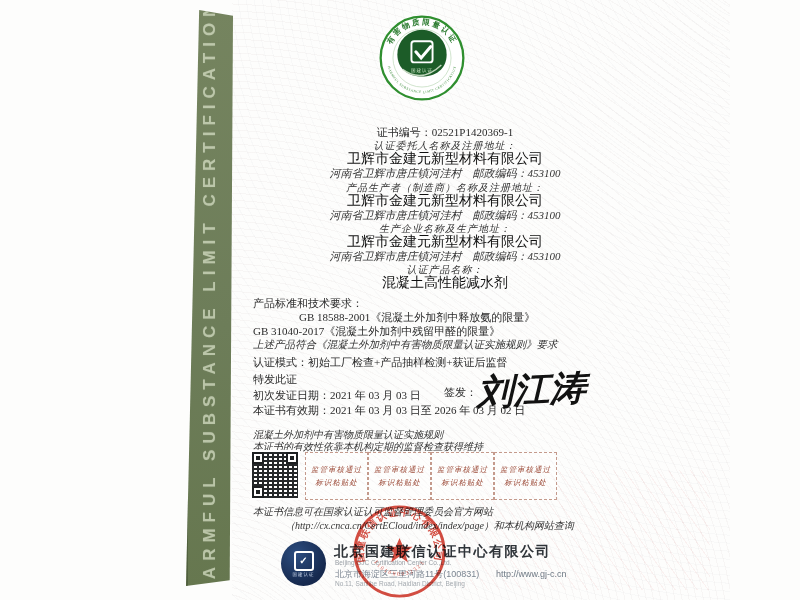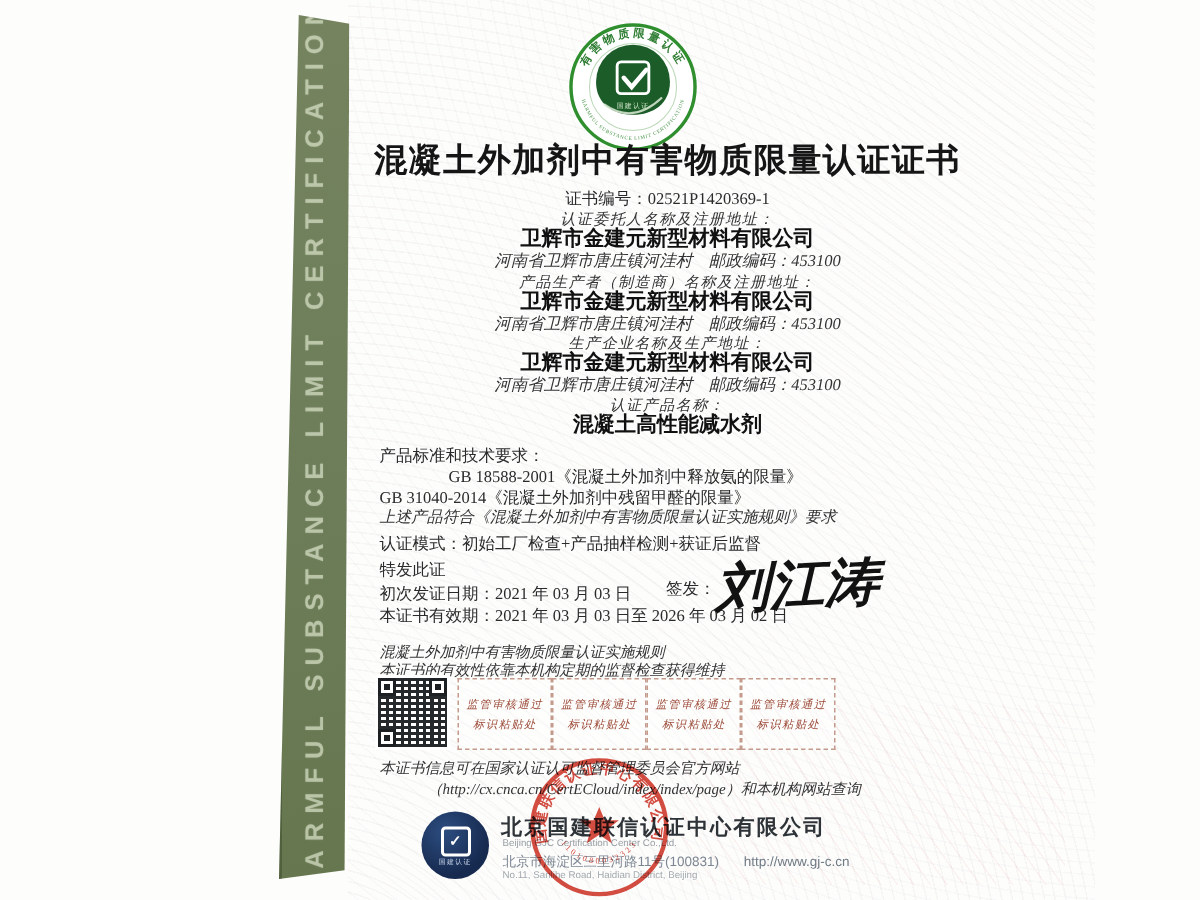--- a/index.html
+++ b/index.html
@@ -18,21 +18,21 @@
     clip-path:polygon(28% 0%,100% 1%,93% 99%,0% 100%);
     box-shadow:inset 2px 0 0 rgba(40,55,30,.35);}
   .band-text{position:absolute;left:50%;top:50%;transform:translate(-50%,-50%) rotate(180deg);
     writing-mode:vertical-rl;white-space:nowrap;
     font-family:"Liberation Sans","DejaVu Sans",sans-serif;font-weight:700;font-size:17px;
     letter-spacing:6px;color:rgba(214,224,196,.62);text-shadow:0 0 1px rgba(255,255,255,.25);}
   
   .ln{position:absolute;white-space:nowrap;color:#2a2a2a;}
   .c{left:240px;width:410px;text-align:center;}
   .kai{font-style:italic;color:#333;}
-  .bold{font-weight:700;color:#101010;}
+  .bold{font-weight:400;color:#101010;}
   .small{font-size:10px;}
   
   .badge{position:absolute;left:378px;top:14px;width:88px;height:88px;}
   
   .title{top:92px;font-size:22px;font-weight:800;letter-spacing:1px;color:#151515;}
   
   .boxrow{position:absolute;left:305px;top:452px;display:flex;}
   .supbox{width:61px;height:46px;border:1px dashed #c49a8c;display:flex;flex-direction:column;
     justify-content:center;align-items:center;gap:3px;background:rgba(255,255,255,.4);}
   .supbox span{font-size:7.5px;color:#9c4a38;letter-spacing:1px;font-style:italic;}
@@ -86,41 +86,40 @@
     <text font-size="3.9" fill="#3f8f3f" letter-spacing="0.6">
       <textPath href="#arcBot" startOffset="50%" text-anchor="middle">HARMFUL SUBSTANCE LIMIT CERTIFICATION</textPath>
     </text>
     <path d="M22,46 a28,28 0 0,1 56,0 c0,17 -13,25 -28,25 c-15,0 -28,-8 -28,-25 z" fill="#1c5c28"></path>
     <rect x="38" y="31" width="24" height="24" rx="3" fill="none" stroke="#ffffff" stroke-width="2.2"></rect>
     <path d="M43,43 l6,7 l11,-13" stroke="#ffffff" stroke-width="3.4" fill="none" stroke-linecap="round"></path>
     <path d="M28,63 q22,16 44,-5" stroke="#dcead6" stroke-width="1.6" fill="none" opacity=".85"></path>
     <text x="50" y="66" font-size="5.2" fill="#cfe6c8" text-anchor="middle" letter-spacing="1">国建认证</text>
   </svg>
 
-  <div class="ln c title">混凝土外加剂中有害物质限量认证证书</div>
   <div class="ln c" style="top:125px;font-size:11px;">证书编号：02521P1420369-1</div>
 
   <div class="ln c kai small" style="top:139px;letter-spacing:1px;">认证委托人名称及注册地址：</div>
   <div class="ln c bold" style="top:150px;font-size:14px;">卫辉市金建元新型材料有限公司</div>
   <div class="ln c kai" style="top:166px;font-size:11px;">河南省卫辉市唐庄镇河洼村　邮政编码：453100</div>
 
   <div class="ln c kai small" style="top:181px;letter-spacing:1px;">产品生产者（制造商）名称及注册地址：</div>
   <div class="ln c bold" style="top:192px;font-size:14px;">卫辉市金建元新型材料有限公司</div>
   <div class="ln c kai" style="top:208px;font-size:11px;">河南省卫辉市唐庄镇河洼村　邮政编码：453100</div>
 
   <div class="ln c kai small" style="top:222px;letter-spacing:1px;">生产企业名称及生产地址：</div>
   <div class="ln c bold" style="top:233px;font-size:14px;">卫辉市金建元新型材料有限公司</div>
   <div class="ln c kai" style="top:249px;font-size:11px;">河南省卫辉市唐庄镇河洼村　邮政编码：453100</div>
 
   <div class="ln c kai small" style="top:263px;letter-spacing:1px;">认证产品名称：</div>
   <div class="ln c bold" style="top:274px;font-size:14px;">混凝土高性能减水剂</div>
 
   <div class="ln" style="left:253px;top:296px;font-size:11px;">产品标准和技术要求：</div>
   <div class="ln" style="left:253px;top:310px;font-size:11px;margin-left:46px;">GB 18588-2001《混凝土外加剂中释放氨的限量》</div>
-  <div class="ln" style="left:253px;top:324px;font-size:11px;">GB 31040-2014《混凝土外加剂中残留甲醛的限量》</div>
+  <div class="ln" style="left:253px;top:324px;font-size:11px;">GB 31040-2017《混凝土外加剂中残留甲醛的限量》</div>
   <div class="ln kai" style="left:253px;top:338px;font-size:10.5px;">上述产品符合《混凝土外加剂中有害物质限量认证实施规则》要求</div>
   <div class="ln" style="left:253px;top:355px;font-size:11px;">认证模式：初始工厂检查+产品抽样检测+获证后监督</div>
   <div class="ln" style="left:253px;top:372px;font-size:11px;">特发此证</div>
   <div class="ln" style="left:253px;top:388px;font-size:11px;">初次发证日期：2021 年 03 月 03 日</div>
   <div class="ln" style="left:444px;top:385px;font-size:11px;">签发：</div>
   <div class="ln" style="left:253px;top:403px;font-size:11px;">本证书有效期：2021 年 03 月 03 日至 2026 年 03 月 02 日</div>
 
   <svg class="sig" viewBox="0 0 130 62">
     <text x="8" y="44" font-size="36" font-weight="700" fill="#121212" font-family="'Liberation Serif',serif" transform="skewX(-16) translate(14,0) rotate(-3 60 40)">刘江涛</text>
   </svg>

